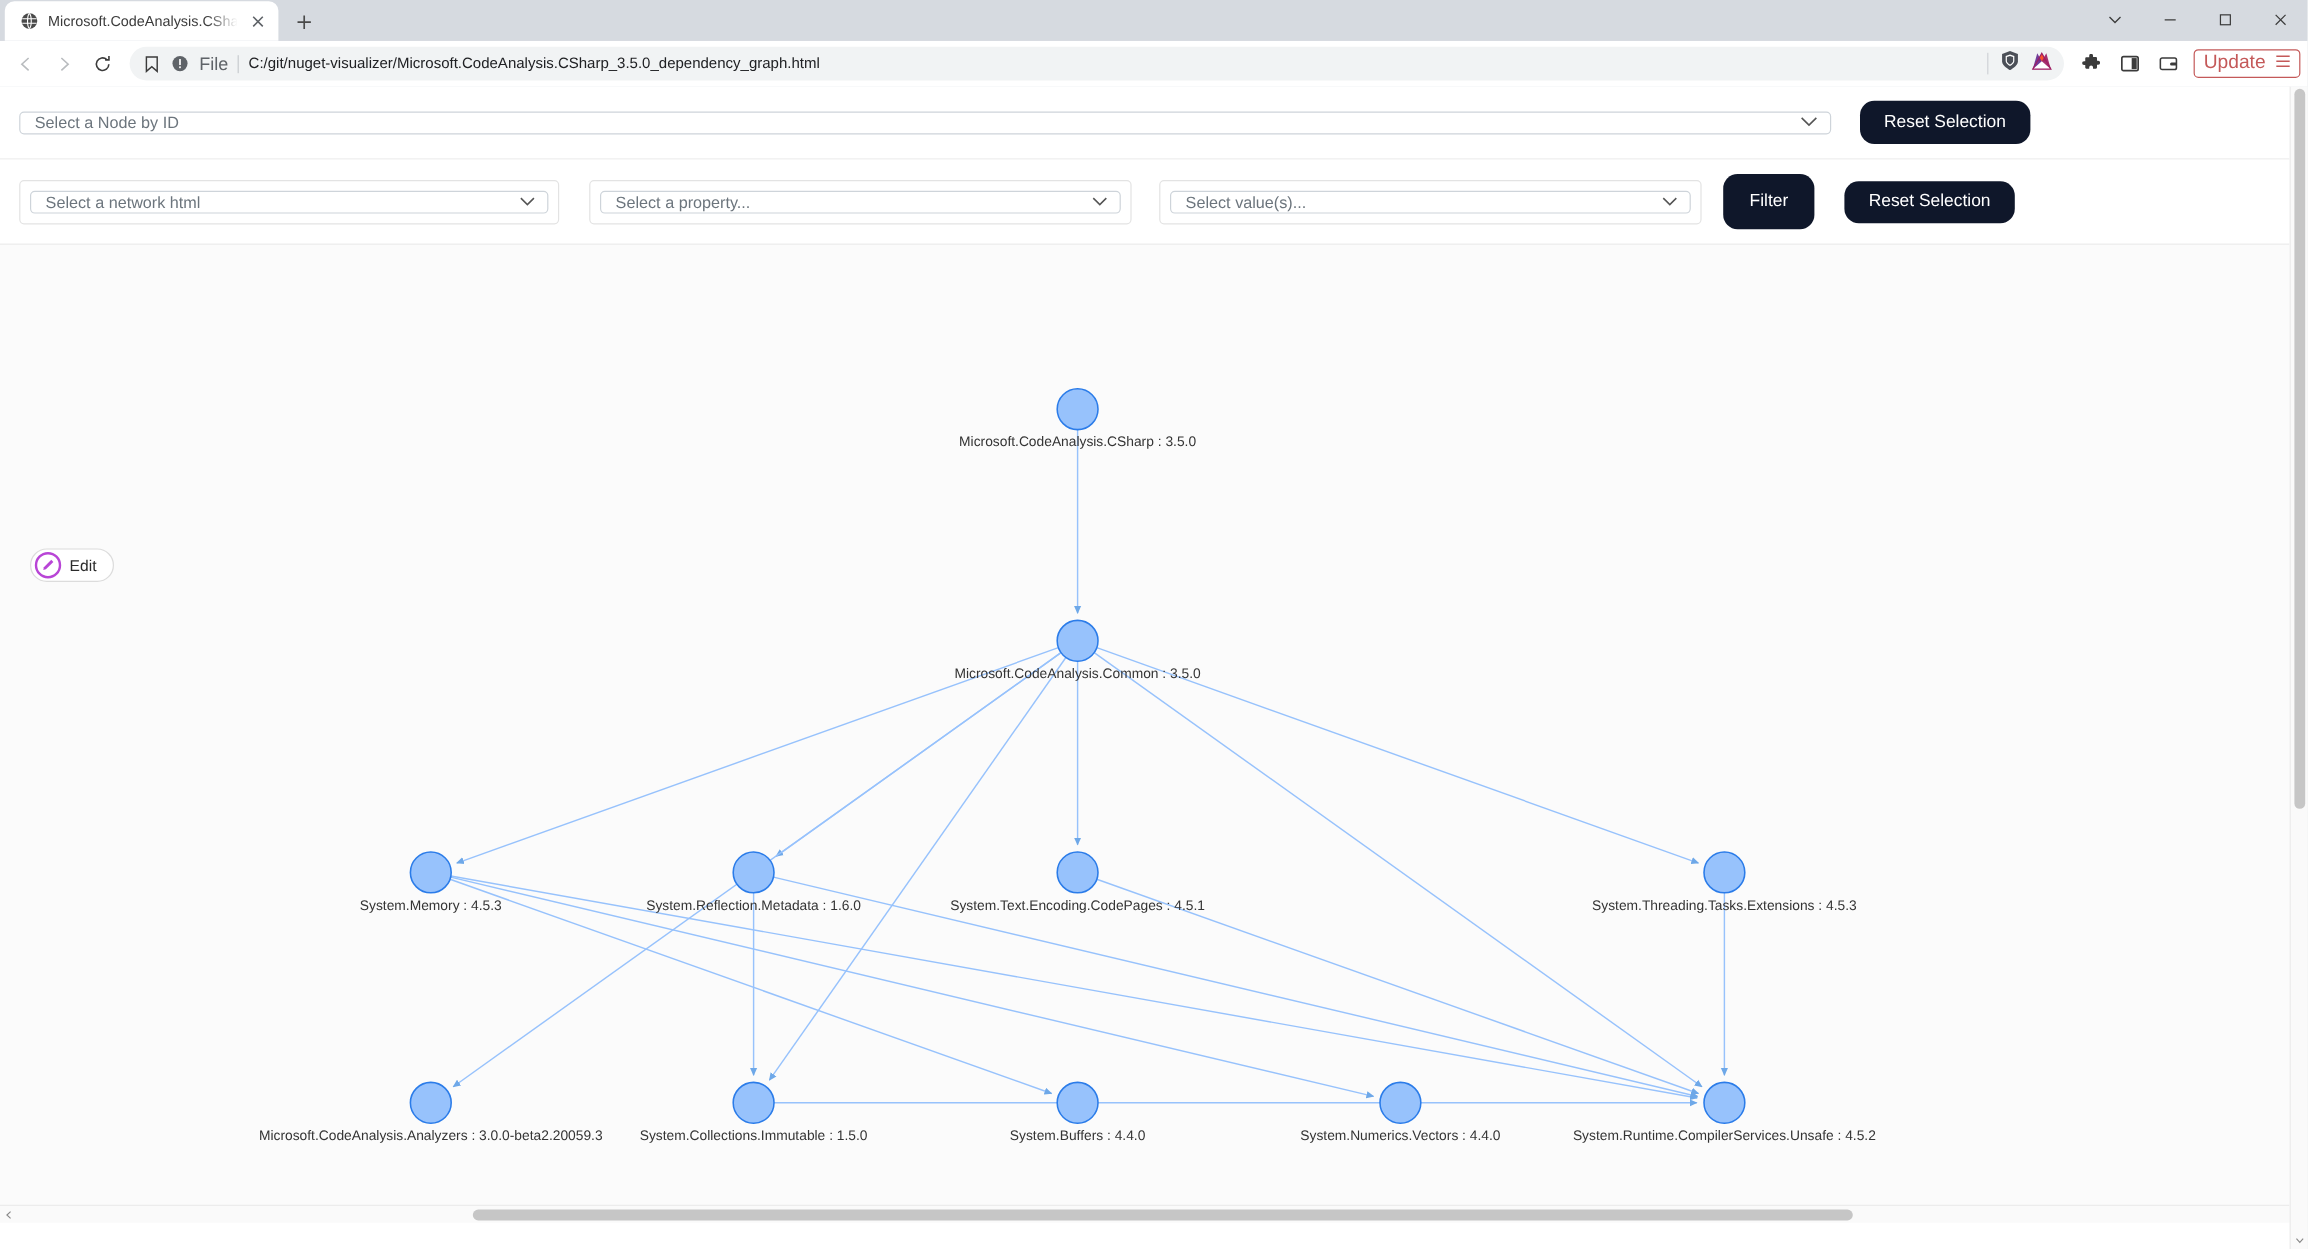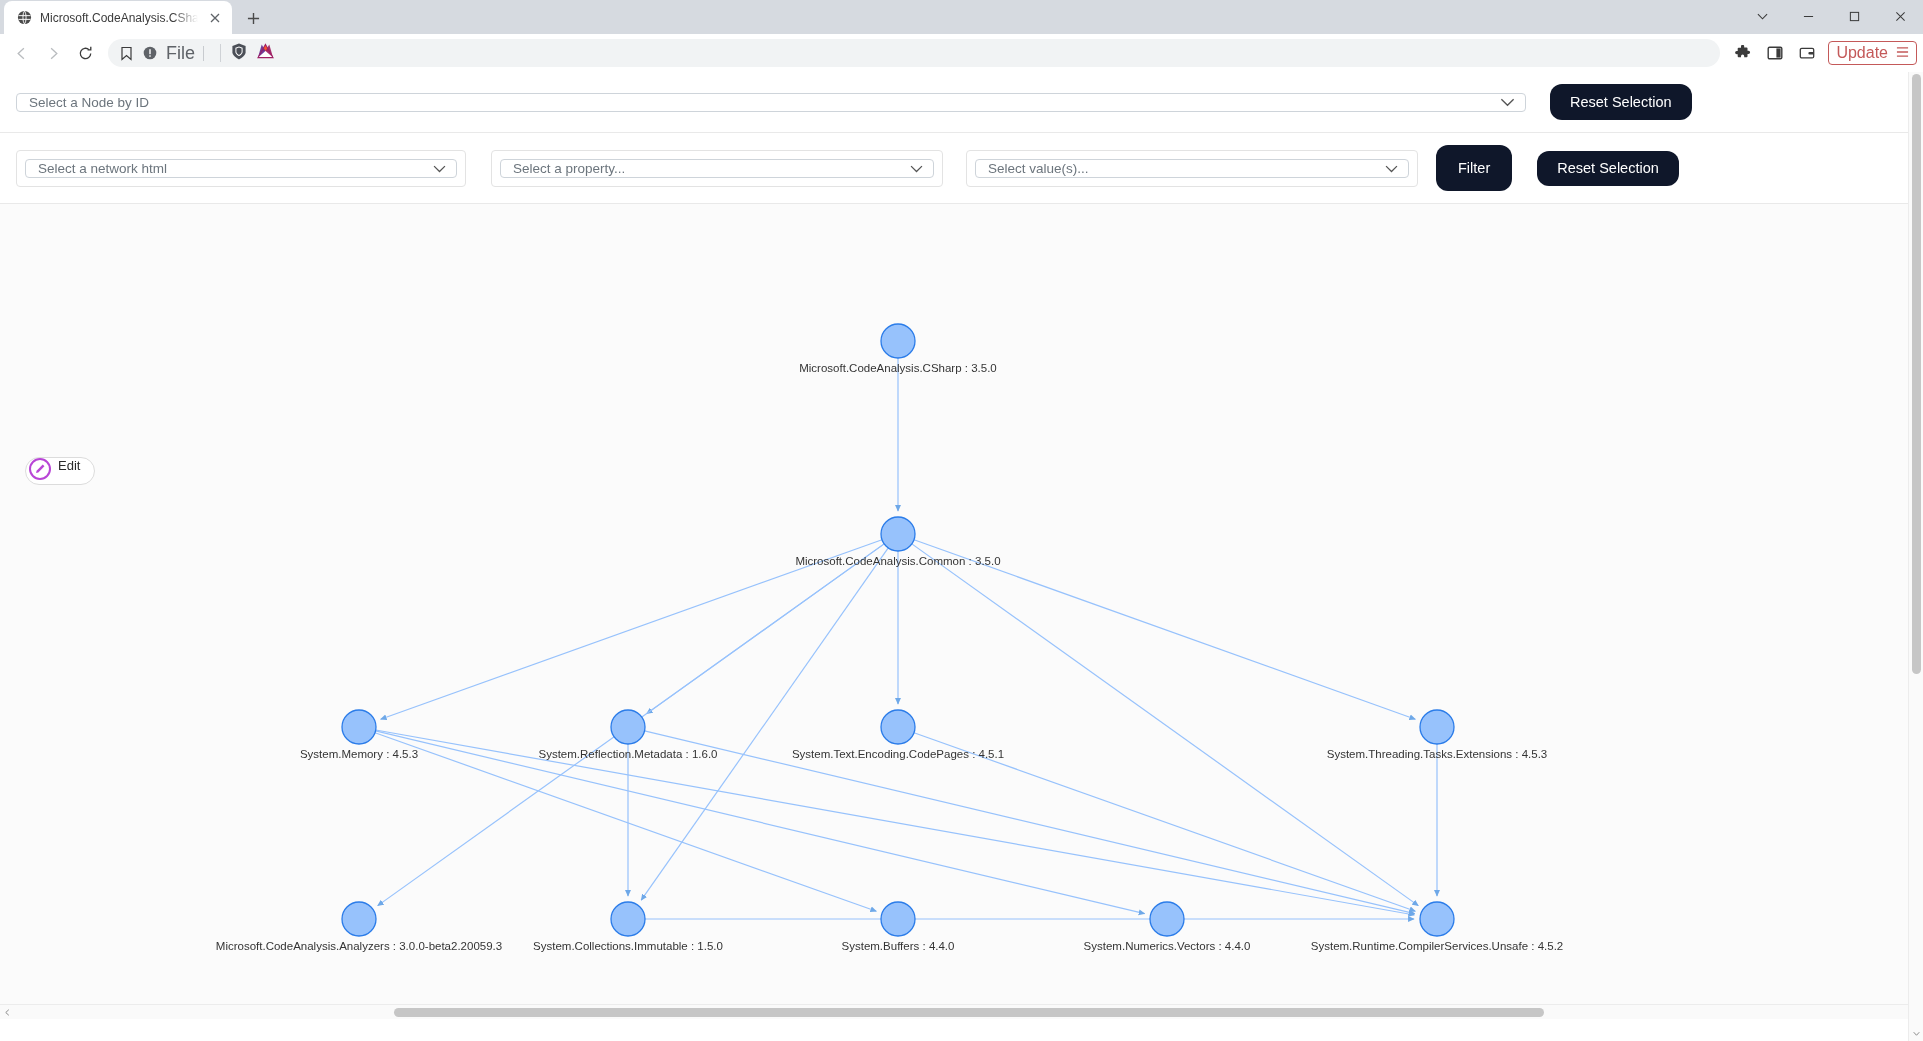--- a/index.html
+++ b/index.html
@@ -42,21 +42,21 @@
     display: flex; align-items: center; padding: 0 6px; gap: 2px;
   }
   .tbtn { width: 30px; height: 30px; display:flex; align-items:center; justify-content:center; border-radius: 50%; flex: 0 0 30px; }
 
   .omnibox {
     flex: 1; height: 28px; background: #f1f3f4; border-radius: 14px;
     display: flex; align-items: center; padding: 0 10px; margin: 0 6px;
     gap: 8px; min-width: 0;
   }
   .omni-info { width:16px; height:16px; flex:0 0 16px; display:flex; align-items:center; justify-content:center; }
-  .omni-scheme { font-size: 18px; color: #5f6368; flex:0 0 auto; }
+  .omni-scheme { font-size: 15px; color: #5f6368; flex:0 0 auto; }
   .omni-sep { width:1px; height:15px; background:#c8cbcf; flex:0 0 1px; }
   .omni-url { font-size: 12.5px; color: #202124; white-space: nowrap; overflow: hidden; flex:1; }
   .omni-right { display:flex; align-items:center; gap:10px; flex:0 0 auto; padding-left:8px; }
   .omni-vsep { width:1px; height:18px; background:#cfd2d6; }
 
   .update-btn {
     height: 24px; border: 1px solid #c45959; border-radius: 4px;
     display: flex; align-items: center; gap: 8px; padding: 0 7px;
     color: #c45959; font-size: 16px; margin-left: 4px; background:#fff;
   }
@@ -89,21 +89,21 @@
   }
   .btn-reset-top { height: 36px; padding: 0 20px; margin-left: 24px; font-size:14.5px; }
   .btn-filter { margin-left: 18px; height: 46px; padding: 0 22px; }
   .btn-reset-filter { margin-left: 25px; height: 35px; padding: 0 20px; }
 
   
   .canvas { position: relative; width: 100%; height: 800px; background: #fbfbfb; }
   .edit-btn {
     position: absolute; left: 25px; top: 253px;
     height: 28px; border: 1px solid #dcdcdc; border-radius: 14px; background:#fff;
-    display: flex; align-items: flex-start; gap: 7px; padding: 0 14px 0 3px;
+    display: flex; align-items: center; gap: 7px; padding: 0 14px 0 3px;
     font-size: 13px; color: #2b2b2b; z-index: 5;
   }
   .edit-ico { width: 22px; height: 22px; border-radius: 50%; border: 2px solid #b845d6; display:flex; align-items:center; justify-content:center; }
 
   svg.graph { position: absolute; left:0; top:0; width: 100%; height: 100%; }
   .nlabel { font-family: "Liberation Sans", sans-serif; font-size: 11.5px; fill: #343434; text-anchor: middle; }
 
   
   .vscroll { width: 15px; background: #fafafa; border-left: 1px solid #ececec; position: relative; flex: 0 0 15px; }
   .vscroll .thumb { position: absolute; left: 3px; top: 2px; width: 9px; height: 600px; background: #c6c6c6; border-radius: 5px; }
@@ -187,20 +187,21 @@
       </span>
       <span class="omni-info">
         <svg width="14" height="14" viewBox="0 0 14 14">
           <circle cx="7" cy="7" r="6.3" fill="#5f6368"></circle>
           <rect x="6.3" y="3.2" width="1.4" height="5" fill="#fff"></rect>
           <rect x="6.3" y="9.3" width="1.4" height="1.5" fill="#fff"></rect>
         </svg>
       </span>
       <span class="omni-scheme">File</span>
       <span class="omni-sep"></span>
+      <span class="omni-url">C:/git/nuget-visualizer/Microsoft.CodeAnalysis.CSharp_3.5.0_dependency_graph.html</span>
       <span class="omni-right">
         <span class="omni-vsep"></span>
         <span>
           <svg width="16" height="17" viewBox="0 0 16 17">
             <path d="M8 0.6L14.6 3v6.2C14.6 13 8 16.4 8 16.4S1.4 13 1.4 9.2V3z" fill="#4b4f57"></path>
             <path d="M8 3.4l3.6 1.3v4.2c0 2.2-3.6 4.2-3.6 4.2S4.4 11.1 4.4 8.9V4.7z" fill="#fff"></path>
             <path d="M8 4.6l2.6 1v3.3c0 1.6-2.6 3-2.6 3s-2.6-1.4-2.6-3V5.6z" fill="#4b4f57"></path>
           </svg>
         </span>
         <span>

